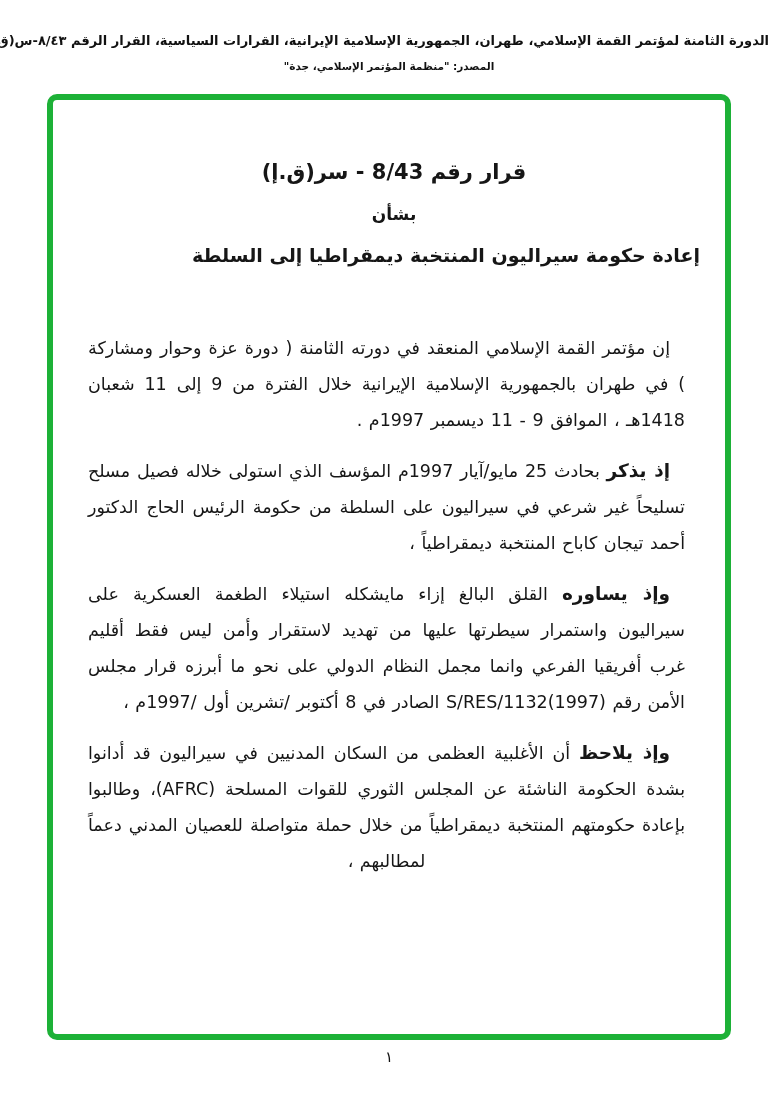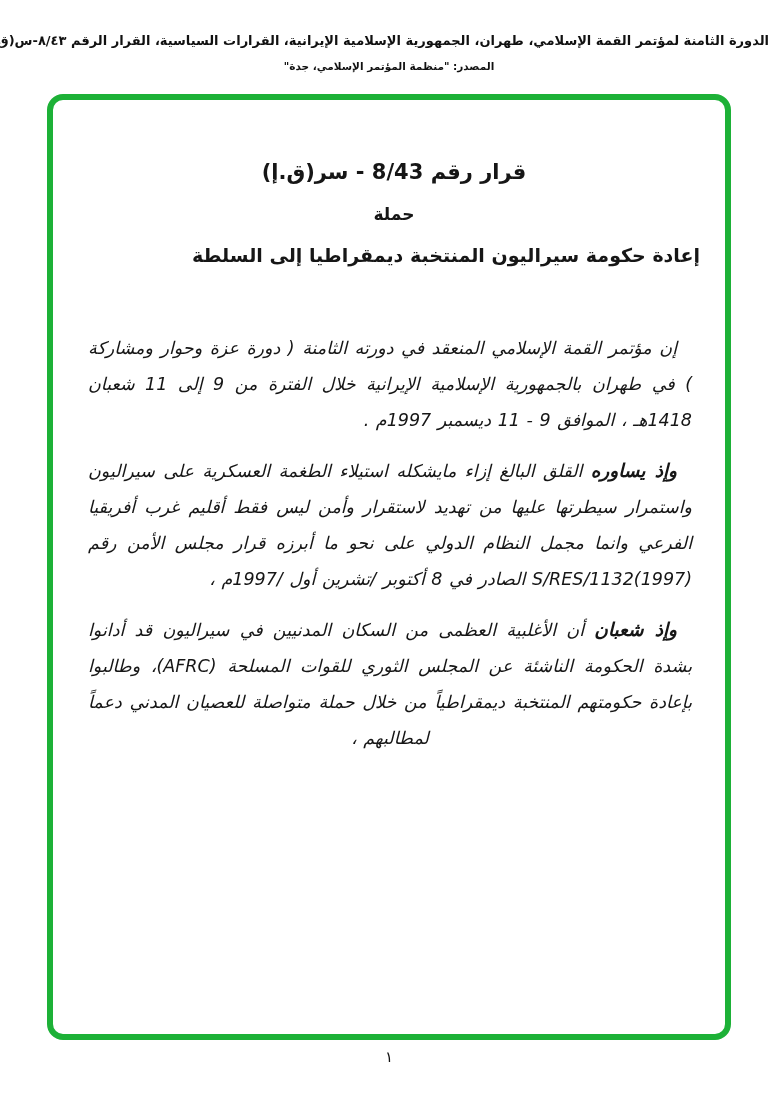--- a/index.html
+++ b/index.html
@@ -34,21 +34,21 @@
     color:#111;
   }
 
   
   .frame {
     position:absolute;
     left:47px; top:94px;
     width:684px; height:946px;
     box-sizing:border-box;
     border:6px solid #1db137;
-    border-radius:16px;
+    border-radius:10px;
     background:#ffffff;
   }
   .content {
     direction:rtl;
     padding:0 25px 0 35px;
     color:#161616;
   }
 
   .res-number {
     margin-top:57px;
@@ -66,27 +66,26 @@
   }
   .subject {
     margin-top:12px;
     text-align:right;
     font-size:19px;
     font-weight:bold;
     line-height:30px;
   }
 
   .para {
-    margin:0 8px 15px 0;
+    margin:0 15px 15px 0;
     font-size:17.5px;
     line-height:36px;
     text-align:justify;
     text-indent:15px;
     word-spacing:1px;
-    font-style:italic;
   }
   .para.first-para { margin-top:60px; }
   .para.center-last { text-align-last:center; }
   .lead {
     font-size:18.5px;
     font-weight:bold;
   }
 
   .page-num {
     position:absolute;
@@ -103,30 +102,31 @@
 
   <div class="header-citation">الدورة الثامنة لمؤتمر القمة الإسلامي، طهران، الجمهورية الإسلامية الإيرانية، القرارات السياسية، القرار الرقم ٨/٤٣-س(ق.إ)</div>
 
   <div class="header-source">المصدر:  "منظمة المؤتمر الإسلامي، جدة"</div>
 
   <div class="frame" style="border-color: rgb(29, 177, 55);">
     <div class="content">
 
       <div class="res-number">قرار رقم 8/43 - سر(ق.إ)</div>
 
-      <div class="regarding">حملة</div>
+      <div class="regarding">بشأن</div>
 
       <div class="subject">إعادة حكومة سيراليون المنتخبة ديمقراطيا إلى السلطة</div>
 
       <p class="para first-para"><b class="lead"></b><span>إن مؤتمر القمة الإسلامي المنعقد في دورته الثامنة ( دورة عزة وحوار ومشاركة ) في طهران بالجمهورية الإسلامية الإيرانية خلال الفترة من 9 إلى 11 شعبان 1418هـ ، الموافق 9 - 11 ديسمبر 1997م .</span></p>
 
+      <p class="para"><b class="lead">إذ يذكر</b><span> بحادث 25 مايو/آيار 1997م المؤسف الذي استولى خلاله فصيل مسلح تسليحاً غير شرعي في سيراليون على السلطة من حكومة الرئيس الحاج الدكتور أحمد تيجان كاباح المنتخبة ديمقراطياً ،</span></p>
 
       <p class="para"><b class="lead">وإذ يساوره</b><span> القلق البالغ إزاء مايشكله استيلاء الطغمة العسكرية على سيراليون واستمرار سيطرتها عليها من تهديد لاستقرار وأمن ليس فقط أقليم غرب أفريقيا الفرعي وانما مجمل النظام الدولي على نحو ما أبرزه قرار مجلس الأمن رقم S/RES/1132(1997) الصادر في 8 أكتوبر /تشرين أول /1997م ،</span></p>
 
 
-      <p class="para center-last"><b class="lead">وإذ شعبان</b><span> أن الأغلبية العظمى من السكان المدنيين في سيراليون قد أدانوا بشدة الحكومة الناشئة عن المجلس الثوري للقوات المسلحة (AFRC)، وطالبوا بإعادة حكومتهم المنتخبة ديمقراطياً من خلال حملة متواصلة للعصيان المدني دعماً لمطالبهم ،</span></p>
+      <p class="para center-last"><b class="lead">وإذ يلاحظ</b><span> أن الأغلبية العظمى من السكان المدنيين في سيراليون قد أدانوا بشدة الحكومة الناشئة عن المجلس الثوري للقوات المسلحة (AFRC)، وطالبوا بإعادة حكومتهم المنتخبة ديمقراطياً من خلال حملة متواصلة للعصيان المدني دعماً لمطالبهم ،</span></p>
 
     </div>
   </div>
 
   <div class="page-num">١</div>
 
 </div>
 
 </body></html>

